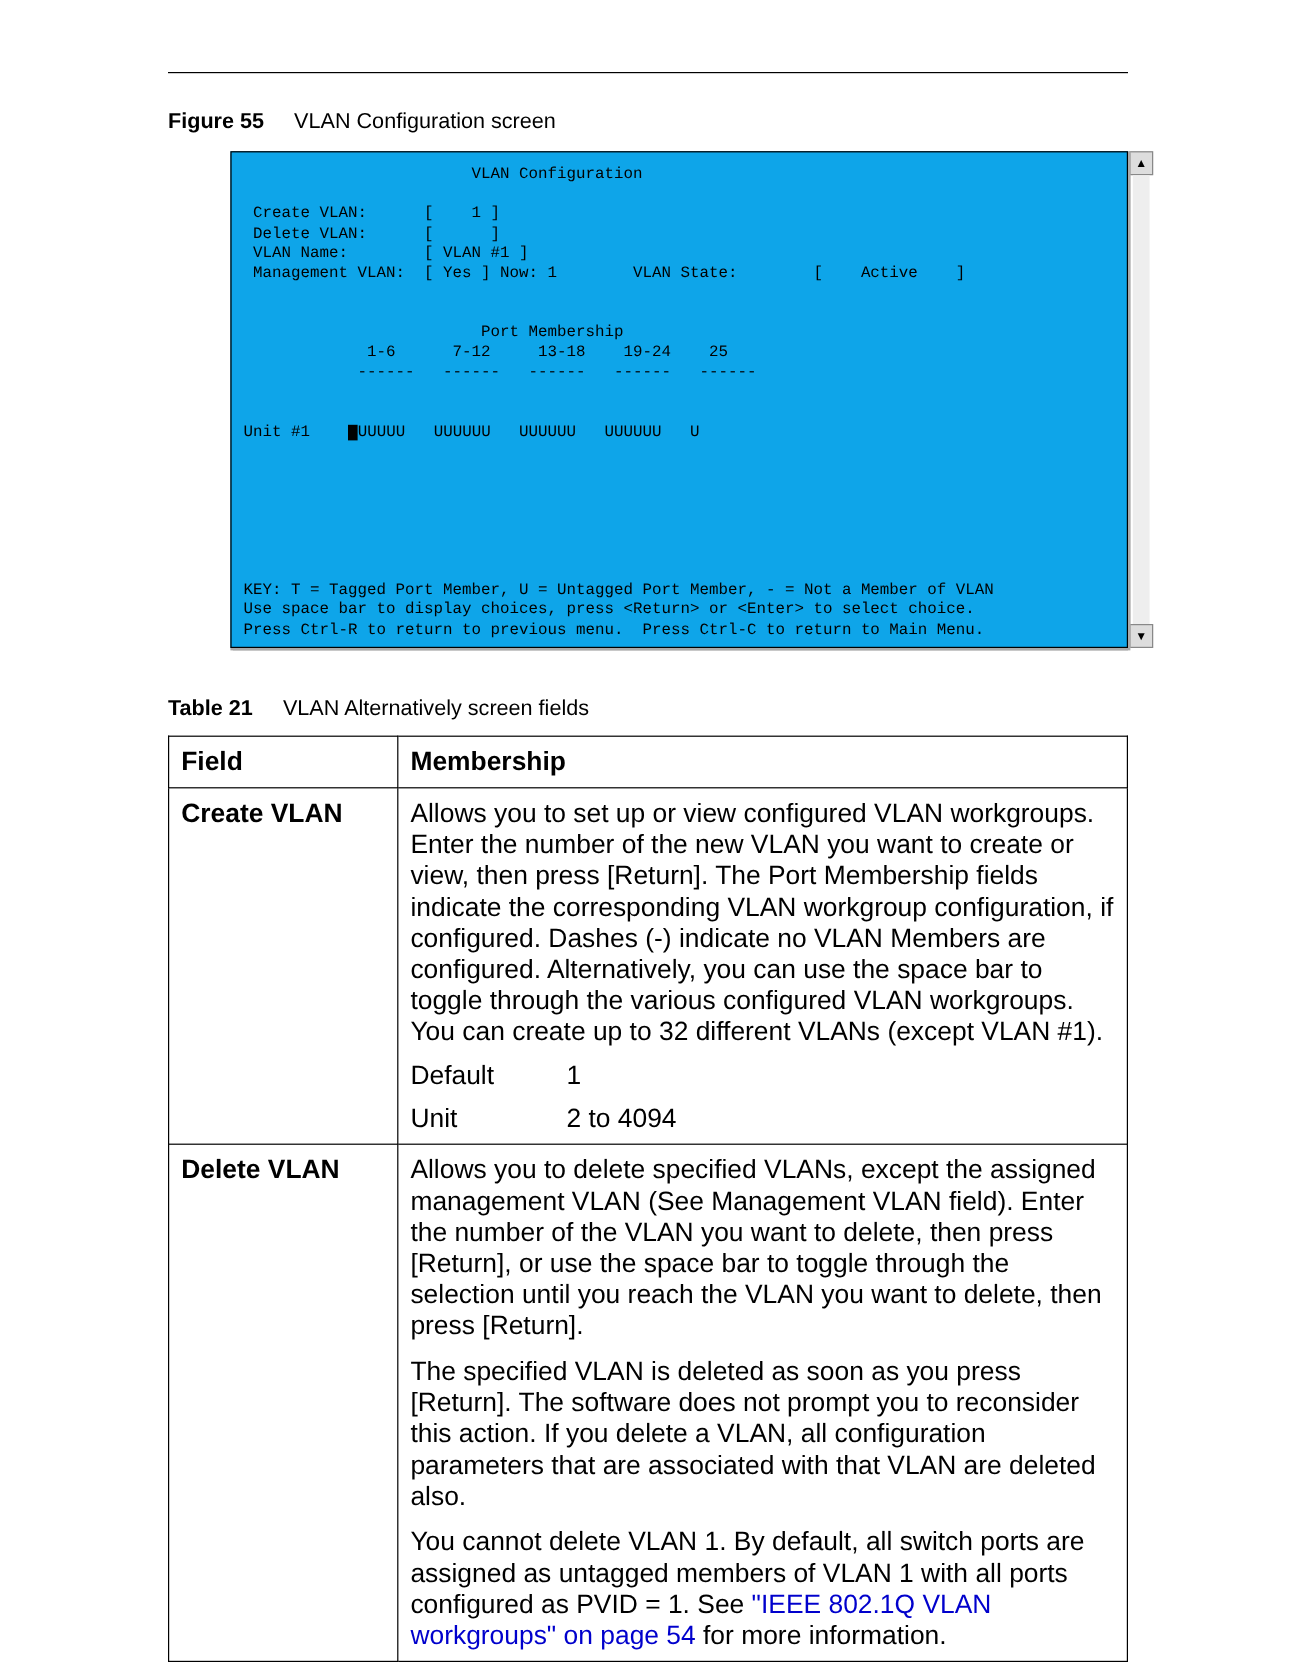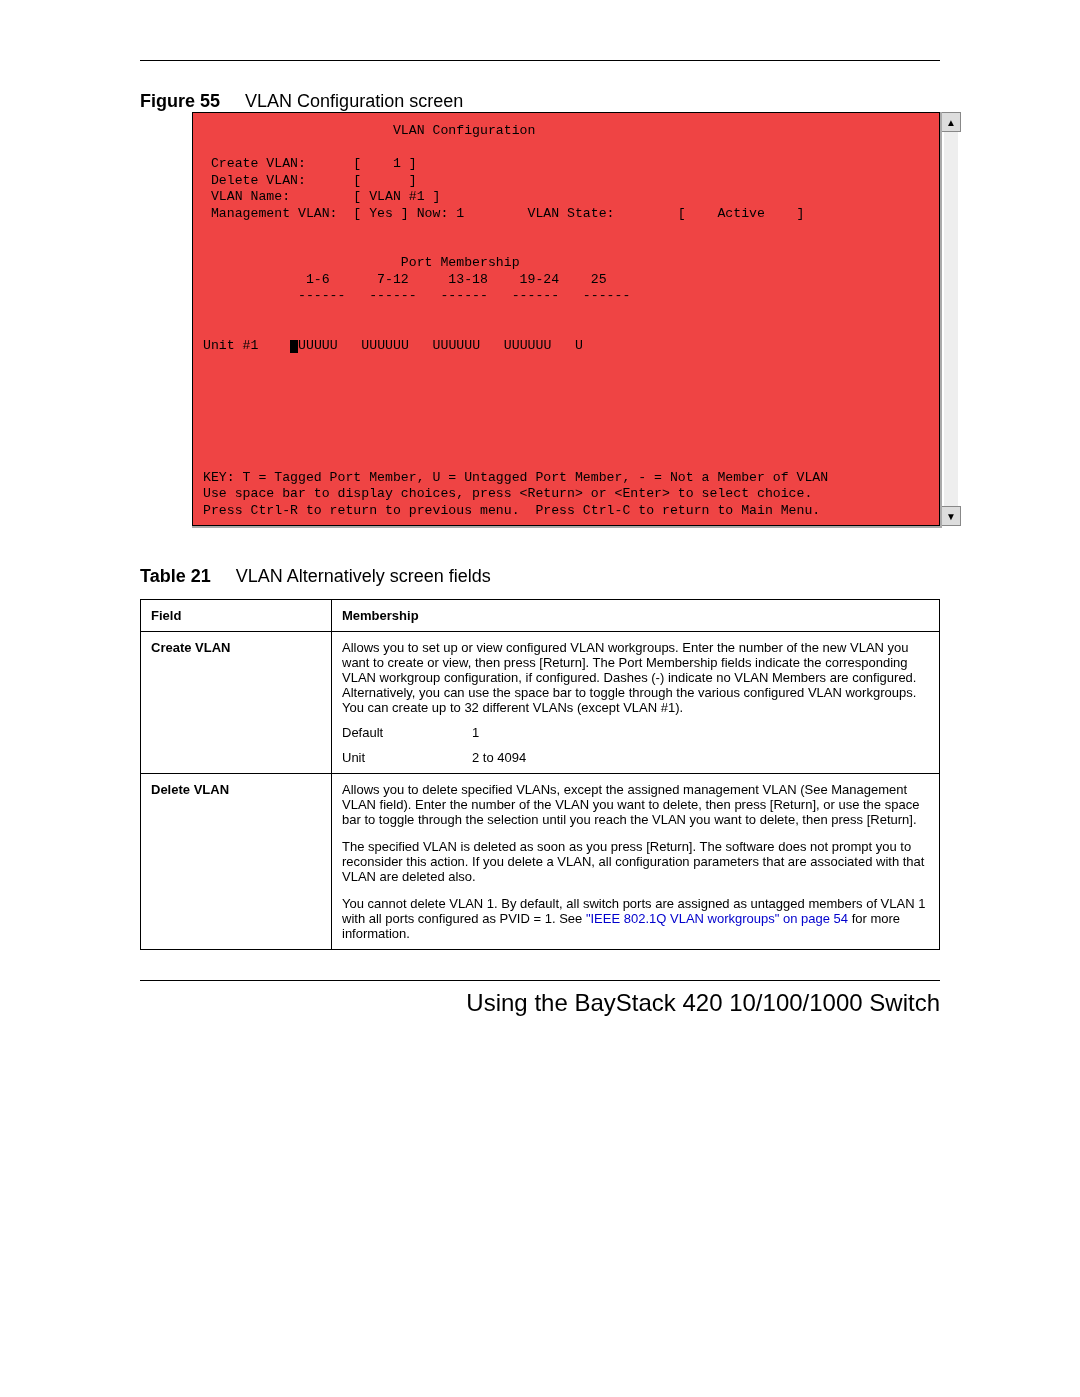--- a/index.html
+++ b/index.html
@@ -16,37 +16,38 @@
   }
   .chapter-line {
     text-align: right;
     font-size: 18px;
     padding-bottom: 8px;
   }
   .chapter-line .pagenum { font-weight: bold; margin-left: 14px; }
   .top-rule { border-top: 1px solid #000; margin: 0 0 30px 0; }
   .fig-caption {
     font-size: 18px;
+    margin-bottom: 14px;
   }
   .fig-caption .bold { font-weight: bold; }
   .terminal-wrap {
     margin: 0 0 40px 52px;
     position: relative;
   }
   .terminal {
     border: 1px solid #000;
     box-shadow: 2px 0 0 #aaa, 0 2px 0 #aaa, 2px 2px 0 #aaa;
     padding: 10px 10px 6px 10px;
     font-family: "Courier New", monospace;
     font-size: 13.2px;
     line-height: 1.25;
     white-space: pre;
     min-height: 340px;
     position: relative;
-    background: #ef4444;
+    background: #0ea5e9;
   }
   .scroll-up, .scroll-down {
     position: absolute;
     right: -21px;
     width: 18px;
     height: 18px;
     border: 1px solid #888;
     background: #ddd;
     display: flex;
     align-items: center;
@@ -80,21 +81,21 @@
   }
   .body-para .link { color: #0000cc; }
   .tbl-caption {
     font-size: 18px;
     margin-bottom: 12px;
   }
   .tbl-caption .bold { font-weight: bold; }
   table.fields {
     border-collapse: collapse;
     width: 100%;
-    font-size: 13px;
+    font-size: 22px;
   }
   table.fields th, table.fields td {
     border: 1px solid #000;
     padding: 8px 10px;
     vertical-align: top;
     text-align: left;
   }
   table.fields th { font-weight: bold; }
   .subrow { display: flex; margin-top: 10px; }
   .subrow .k { width: 130px; }

